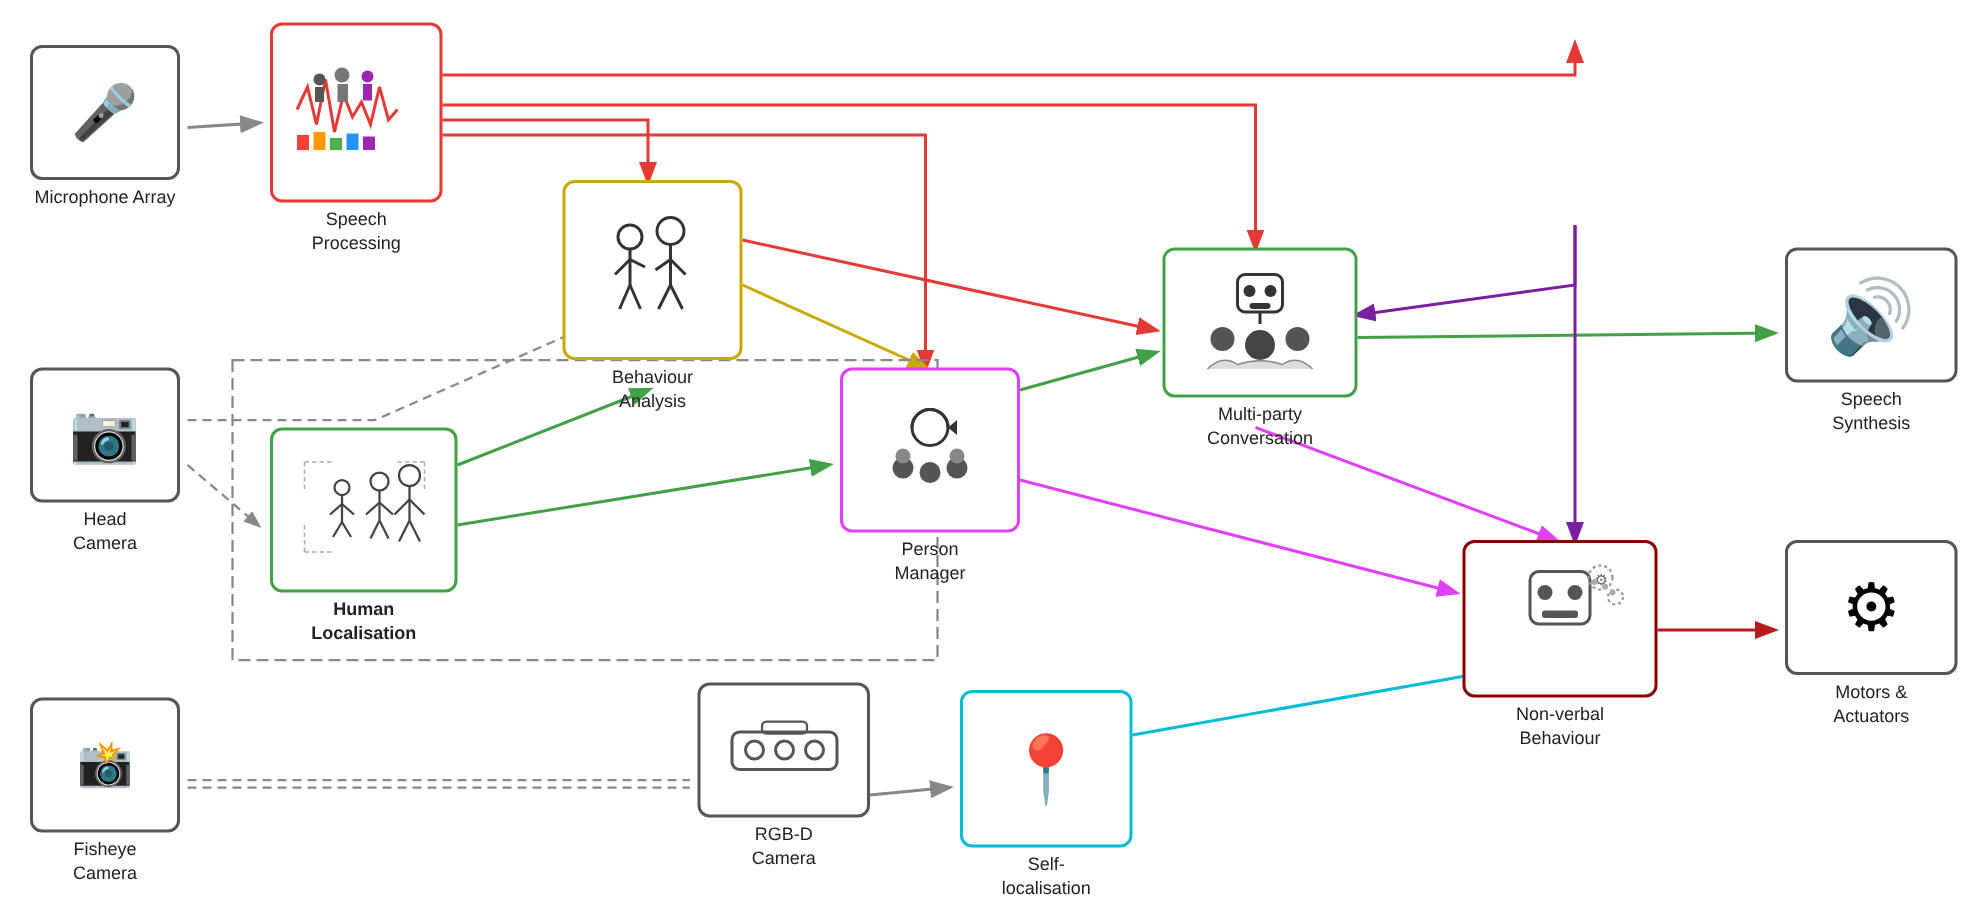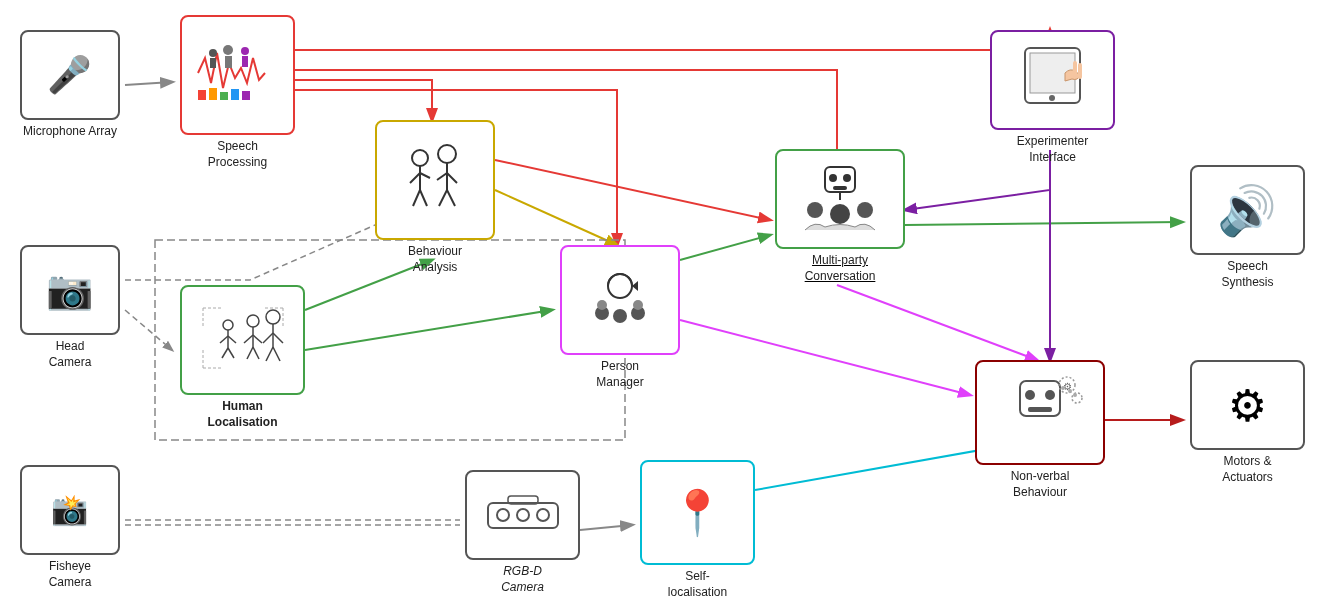--- a/index.html
+++ b/index.html
@@ -260,39 +260,22 @@
           <circle cx="40" cy="55" r="7" fill="#555"></circle>
           <circle cx="58" cy="52" r="7" fill="#555"></circle>
           <circle cx="22" cy="44" r="5" fill="#888"></circle>
           <circle cx="58" cy="44" r="5" fill="#888"></circle>
         </svg>
       </div>
     </div>
     <div class="node-label">Person<br>Manager</div>
   </div>
 
-  <div class="node" style="left:985px;top:30px;width:135px;">
-    <div class="node-box" style="width:125px;height:100px;border-color:#7b1fa2;border-width:2.5px;">
-      <div>
-        <svg width="85" height="70" viewBox="0 0 85 70">
-
-          <rect x="15" y="5" width="55" height="55" rx="5" fill="none" stroke="#555" stroke-width="2"></rect>
-          <rect x="20" y="10" width="45" height="40" fill="#eee" stroke="#999" stroke-width="1"></rect>
-          <circle cx="42" cy="55" r="3" fill="#666"></circle>
-
-          <path d="M55,30 Q60,25 65,28 L70,32 Q68,38 62,36 L55,38Z" fill="#f5c5a0" stroke="#c9956a" stroke-width="1"></path>
-          <line x1="65" y1="20" x2="65" y2="32" stroke="#f5c5a0" stroke-width="4" stroke-linecap="round"></line>
-          <line x1="70" y1="22" x2="70" y2="34" stroke="#f5c5a0" stroke-width="4" stroke-linecap="round"></line>
-        </svg>
-      </div>
-    </div>
-    <div class="node-label">Experimenter<br>Interface</div>
-  </div>
-
-  <div class="node" style="left:770px;top:149px;width:140px;text-decoration:underline;">
+
+  <div class="node" style="left:770px;top:165px;width:140px;">
     <div class="node-box" style="width:130px;height:100px;border-color:#43a047;border-width:2.5px;">
       <div>
         <svg width="90" height="70" viewBox="0 0 90 70">
 
           <rect x="30" y="5" width="30" height="25" rx="5" fill="none" stroke="#333" stroke-width="2"></rect>
           <circle cx="38" cy="16" r="4" fill="#333"></circle>
           <circle cx="52" cy="16" r="4" fill="#333"></circle>
           <rect x="38" y="24" width="14" height="4" rx="2" fill="#333"></rect>
           <line x1="45" y1="30" x2="45" y2="38" stroke="#333" stroke-width="2"></line>
 
@@ -336,21 +319,21 @@
     <div class="node-label">Non-verbal<br>Behaviour</div>
   </div>
 
   <div class="node" style="left:1185px;top:360px;width:125px;">
     <div class="node-box border-gray" style="width:115px;height:90px;">
       <div style="font-size:44px;">⚙</div>
     </div>
     <div class="node-label">Motors &amp;<br>Actuators</div>
   </div>
 
-  <div class="node" style="left:460px;top:470px;width:125px;font-style:italic;">
+  <div class="node" style="left:460px;top:455px;width:125px;">
     <div class="node-box border-gray" style="width:115px;height:90px;">
       <div>
         <svg width="80" height="50" viewBox="0 0 80 50">
           <rect x="5" y="15" width="70" height="25" rx="5" fill="none" stroke="#555" stroke-width="2"></rect>
           <circle cx="20" cy="27" r="6" fill="none" stroke="#555" stroke-width="2"></circle>
           <circle cx="40" cy="27" r="6" fill="none" stroke="#555" stroke-width="2"></circle>
           <circle cx="60" cy="27" r="6" fill="none" stroke="#555" stroke-width="2"></circle>
           <rect x="25" y="8" width="30" height="8" rx="3" fill="none" stroke="#555" stroke-width="1.5"></rect>
         </svg>
       </div>

